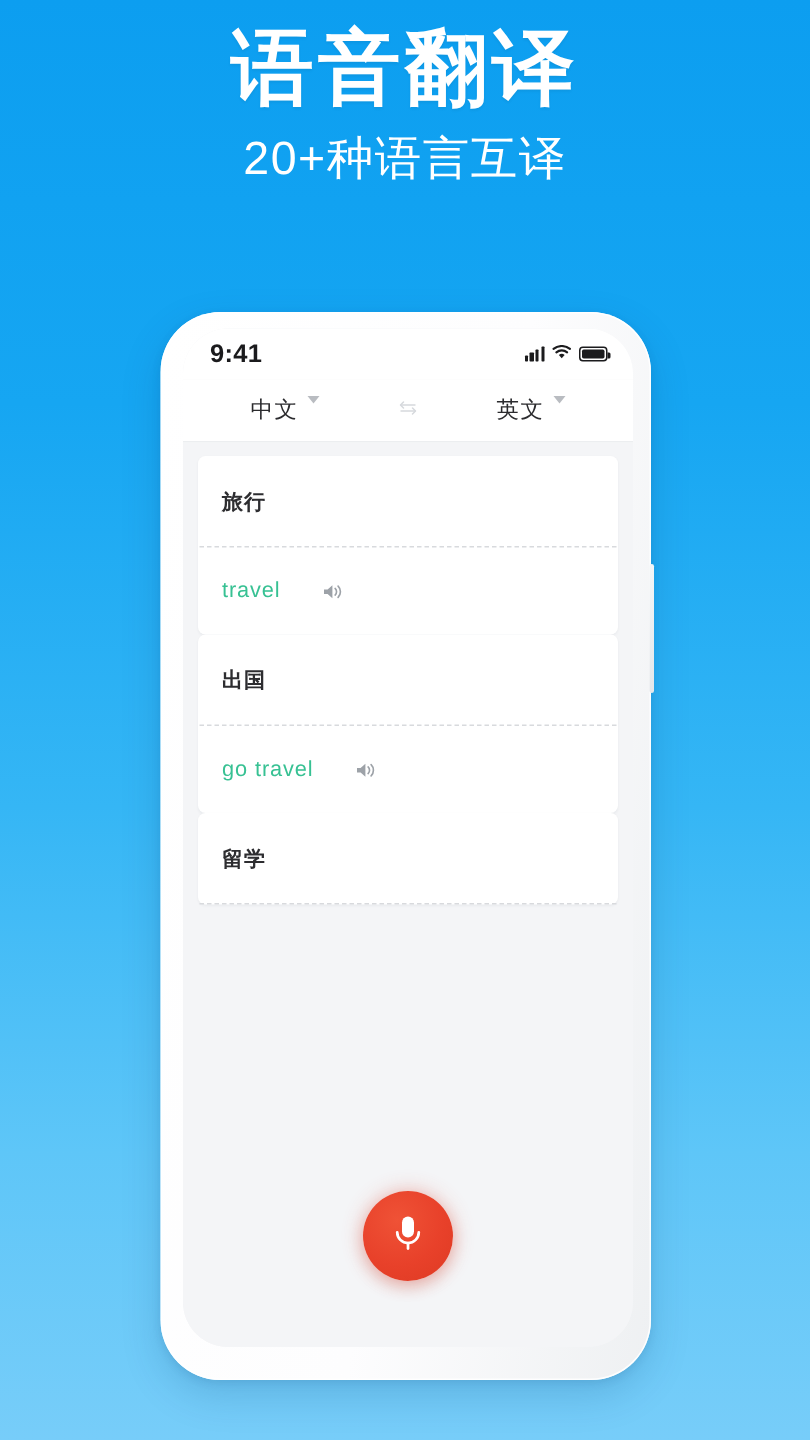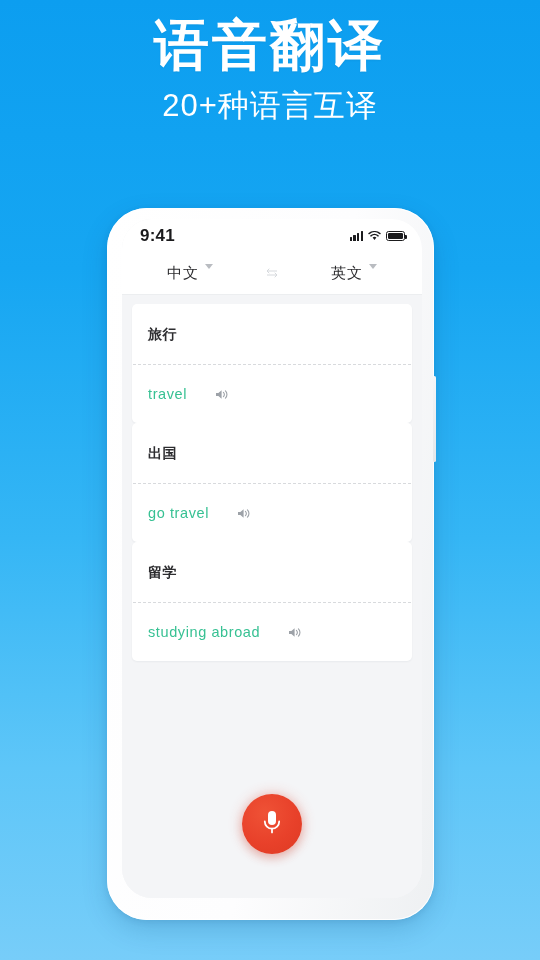--- a/index.html
+++ b/index.html
@@ -301,30 +301,20 @@
               <path d="M8.4 4.3 a3 3 0 0 1 0 4.4" stroke="#9da2a8" stroke-width="1.1" fill="none" stroke-linecap="round"></path>
               <path d="M10.4 2.8 a5.2 5.2 0 0 1 0 7.4" stroke="#9da2a8" stroke-width="1.1" fill="none" stroke-linecap="round"></path>
             </svg>
           </span>
         </div>
       </div>
 
       <div class="card">
         <div class="card-src">留学</div>
         <div class="dash"></div>
-        <div class="card-dst">
-          <span class="dst-text">studying abroad</span>
-          <span class="speaker">
-            <svg width="15" height="13" viewBox="0 0 15 13">
-              <path d="M1 5 H3.4 L6.6 2.2 V10.8 L3.4 8 H1 Z" fill="#9da2a8"></path>
-              <path d="M8.4 4.3 a3 3 0 0 1 0 4.4" stroke="#9da2a8" stroke-width="1.1" fill="none" stroke-linecap="round"></path>
-              <path d="M10.4 2.8 a5.2 5.2 0 0 1 0 7.4" stroke="#9da2a8" stroke-width="1.1" fill="none" stroke-linecap="round"></path>
-            </svg>
-          </span>
-        </div>
       </div>
 
     </div>
 
     <div class="mic-area">
       <div class="mic-btn">
         <span>
           <svg width="26" height="30" viewBox="0 0 26 30">
             <rect x="9" y="4" width="8" height="14" rx="4" fill="#ffffff"></rect>
             <path d="M5.8 14.5 a7.2 7.2 0 0 0 14.4 0" stroke="#ffffff" stroke-width="1.8" fill="none" stroke-linecap="round"></path>

